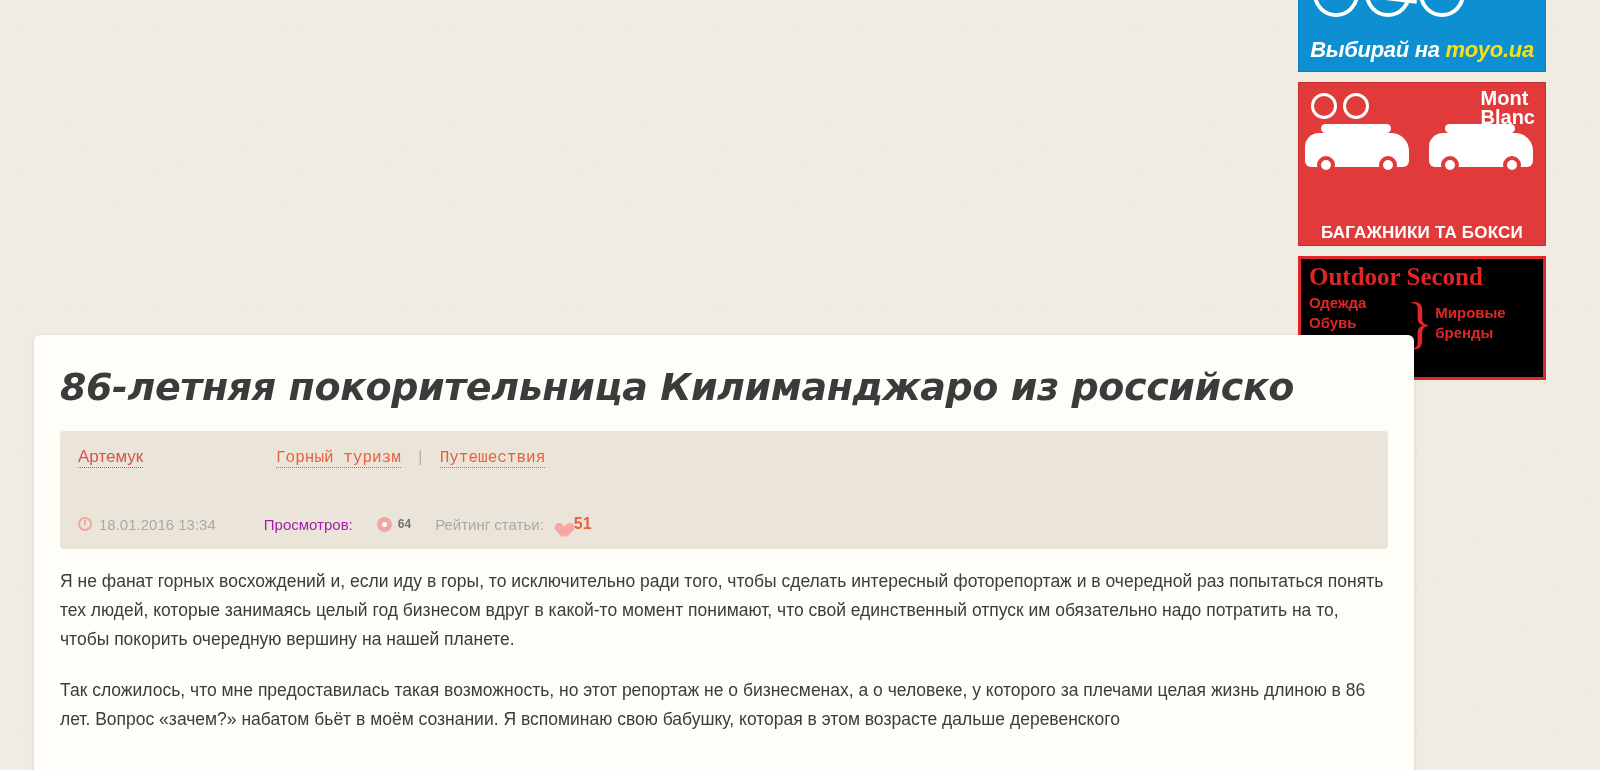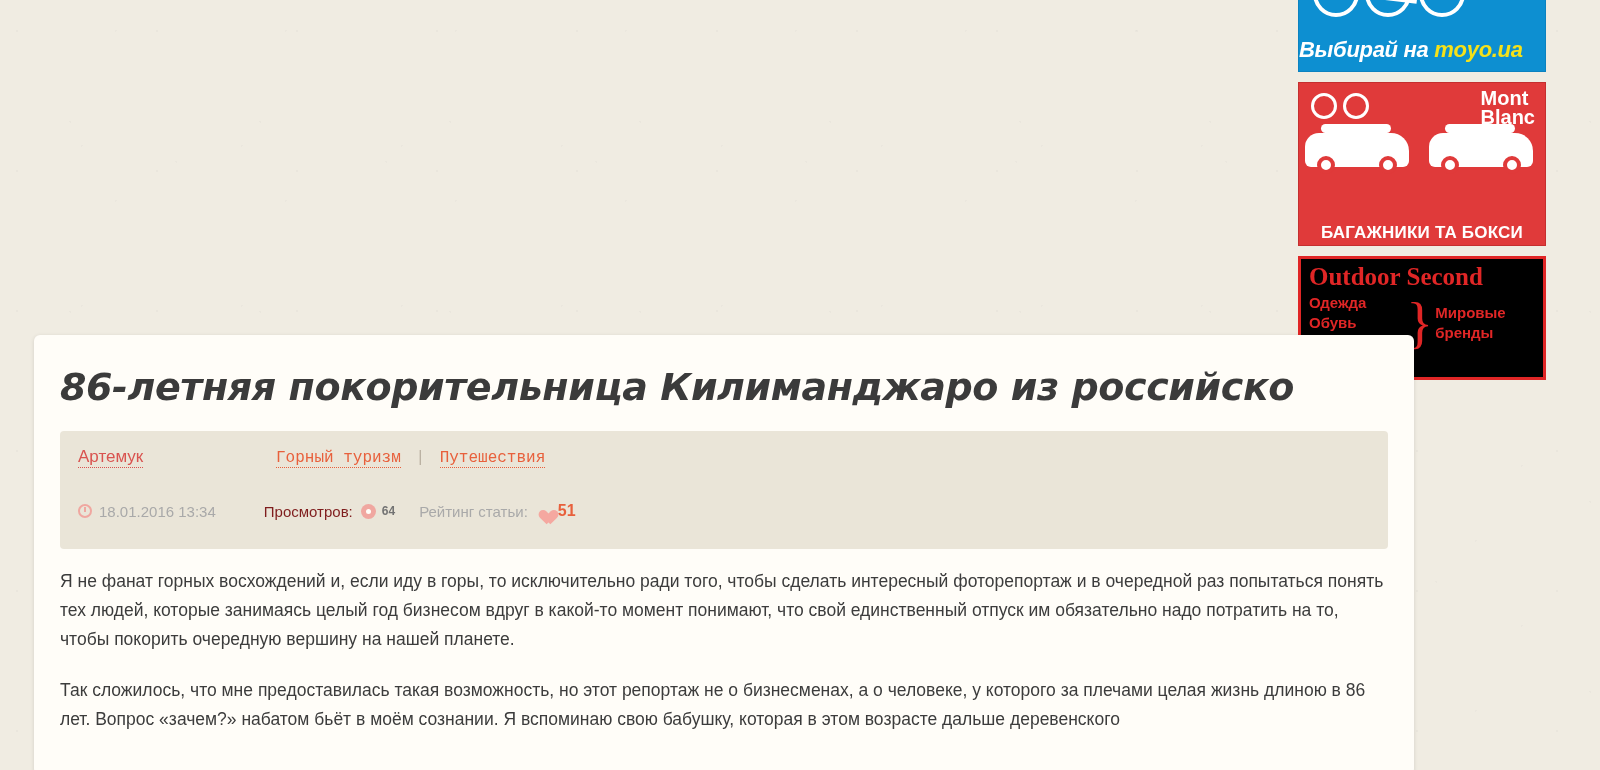--- a/index.html
+++ b/index.html
@@ -67,21 +67,21 @@
     top: 30px;
     left: 30px;
     width: 80px;
     transform: rotate(7deg);
   }
   .moyo-tagline {
     position: absolute;
     left: 0;
     right: 0;
     bottom: 8px;
-    text-align: left;
+    text-align: center;
     color: #ffffff;
     font-size: 22px;
     font-weight: bold;
     font-style: italic;
     letter-spacing: -0.3px;
   }
   .moyo-tagline .brand { color: #f5e11a; }
 
   
   .banner-mont {
@@ -250,21 +250,21 @@
   .cats { font-size: 16px; font-family: Liberation Mono, monospace; }
   .cat-link {
     color: #e8603c;
     text-decoration: none;
     border-bottom: 1px dotted #e8603c;
   }
   .cat-sep { color: #b9b0a0; margin: 0 5px; }
   .meta-bottom {
     position: absolute;
     left: 18px;
-    bottom: 29px;
+    bottom: 16px;
     display: flex;
     align-items: center;
     color: #a6a6a6;
     font-size: 15px;
   }
   .icon-clock {
     display: inline-block;
     width: 14px;
     height: 14px;
     border: 2px solid #f0a7a0;
@@ -276,21 +276,21 @@
     content: "";
     position: absolute;
     left: 4px;
     top: 1px;
     width: 2px;
     height: 5px;
     background: #f0a7a0;
   }
   .date-text { color: #a9a9a9; }
   .views-block { margin-left: 48px; display: flex; align-items: center; }
-  .views-label { color: #7f1d1d; margin-right: 8px; }
+  .views-label { color: #a21caf; margin-right: 24px; }
   .icon-eye {
     display: inline-block;
     width: 15px;
     height: 15px;
     border-radius: 50%;
     background: #f0a7a0;
     position: relative;
     margin-right: 6px;
   }
   .icon-eye::after {

